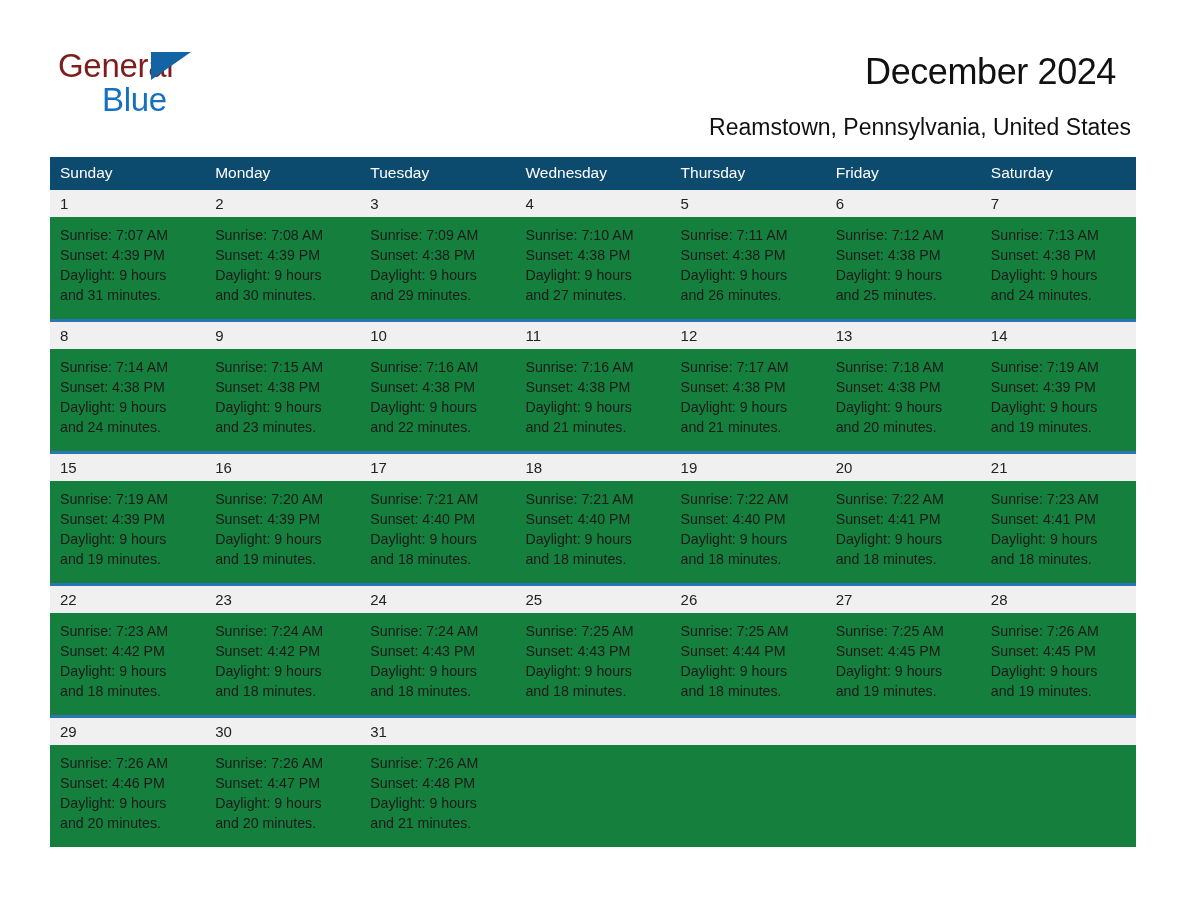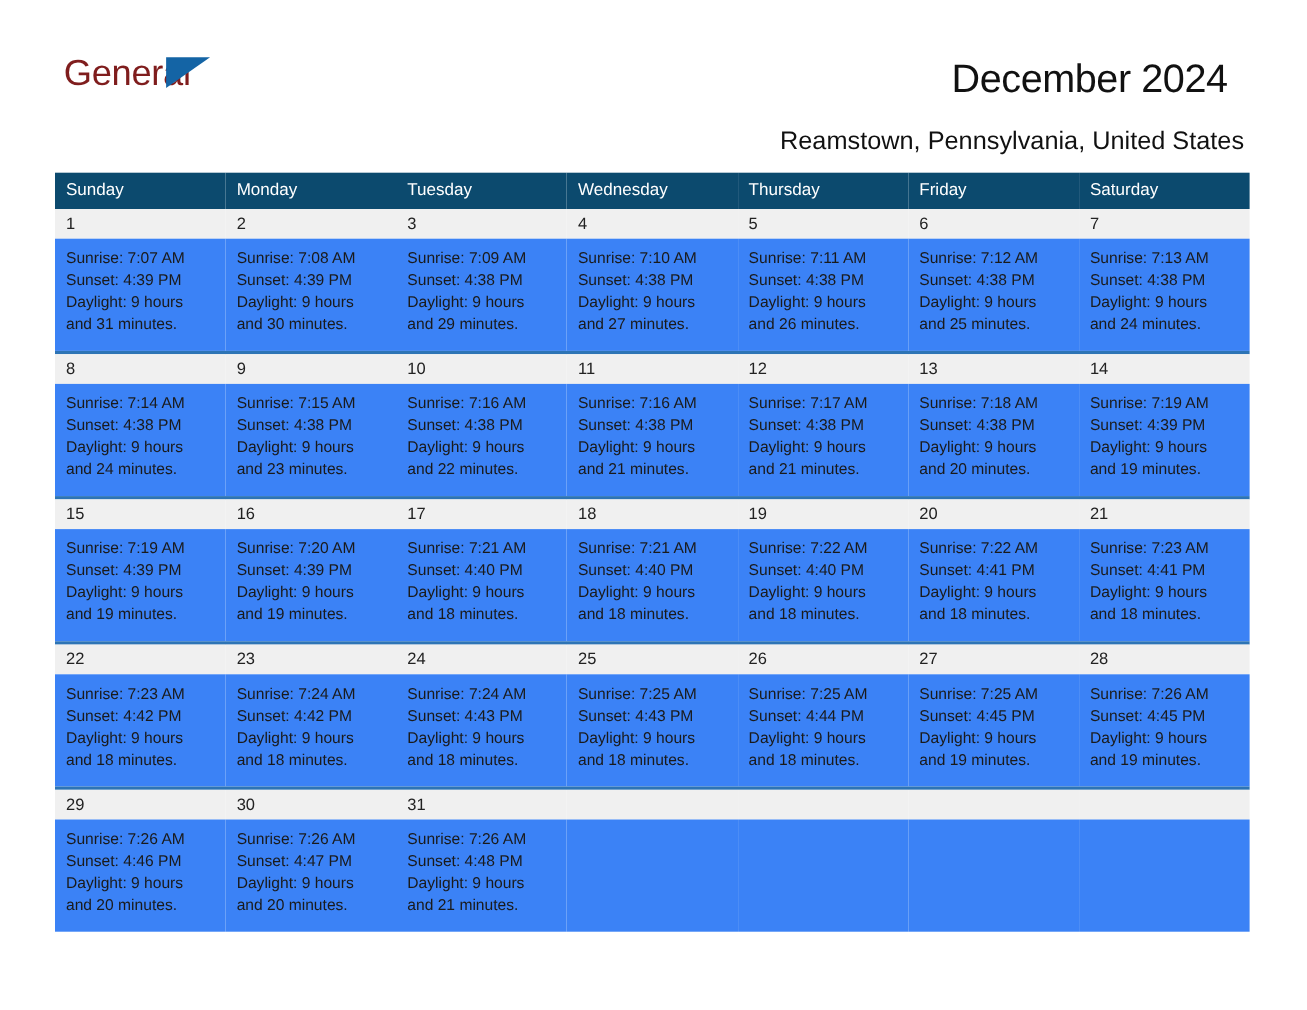--- a/index.html
+++ b/index.html
@@ -117,21 +117,21 @@
   .daynum td {
     background: #f0f0f0;
     padding: 5px 0 5px 10px;
     font-size: 15px;
     color: #222222;
     height: 19px;
     box-sizing: border-box;
     vertical-align: top;
   }
   .dayinfo td {
-    background: #3b82f6;
+    background: #15803d;
     padding: 8px 9px 14px 10px;
     font-size: 14.2px;
     line-height: 20px;
     color: #1a1a1a;
     vertical-align: top;
     height: 96px;
     box-sizing: border-box;
   }
   .dayinfo td.empty,
   .daynum td.empty {
@@ -147,20 +147,21 @@
 
 <div class="page">
 
   <div class="top">
 
     <div class="logo">
       <div class="logo-row1">
         <span class="logo-general">General</span>
         <span class="logo-triangle"></span>
       </div>
+      <div class="logo-row2">Blue</div>
     </div>
 
     <div class="title">December 2024</div>
     <div class="subtitle">Reamstown, Pennsylvania, United States</div>
   </div>
 
   <div class="calendar">
     <table class="cal">
       <thead>
         <tr>

